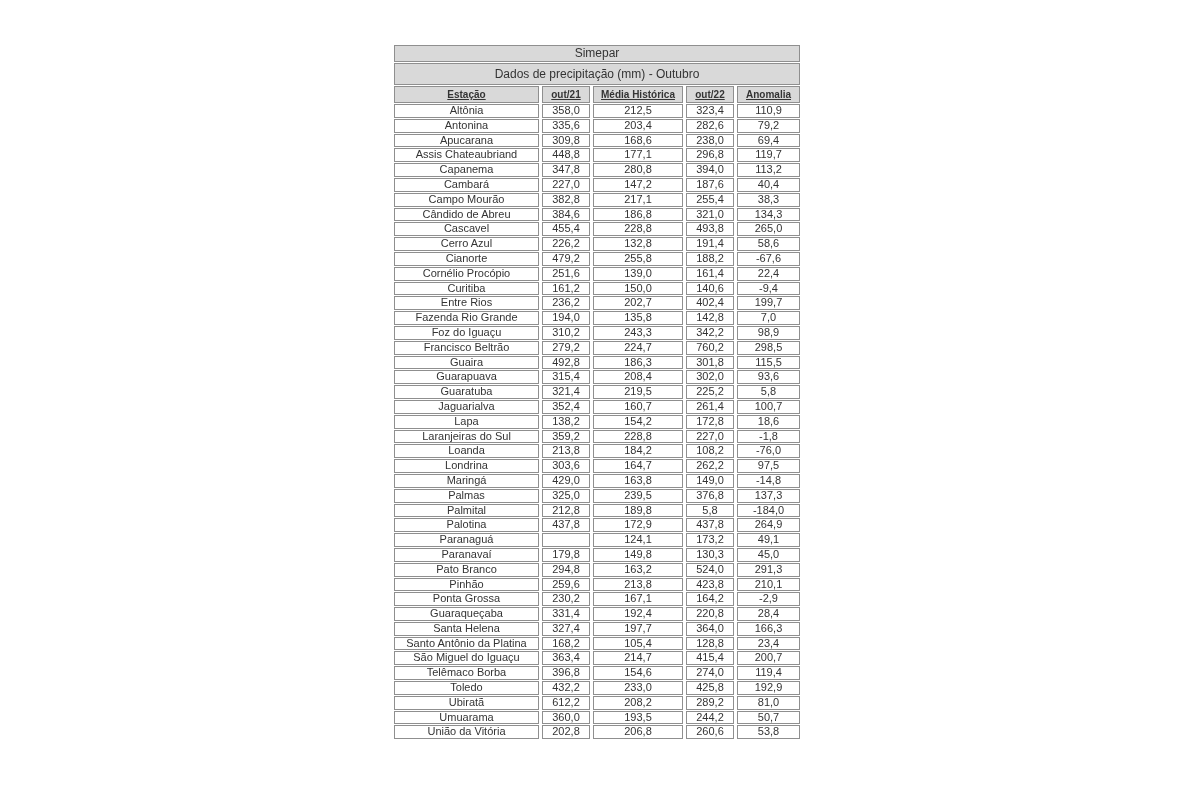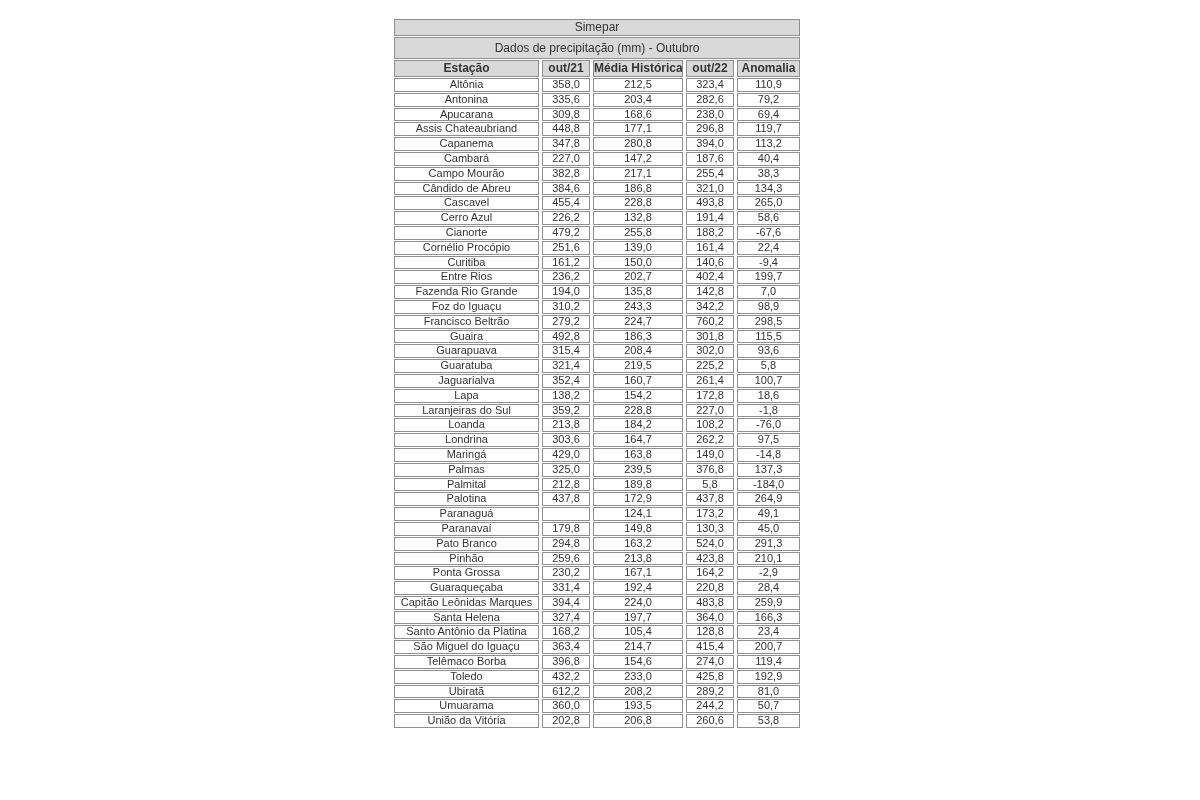--- a/index.html
+++ b/index.html
@@ -13,21 +13,21 @@
     margin: 0;
     width: 1200px;
     height: 800px;
     background: var(--bg);
     font-family: "Liberation Sans", sans-serif;
     color: var(--text);
   }
   .tbl-wrap {
     position: absolute;
     left: 391px;
-    top: 18px;
+    top: 44px;
     width: 412px;
   }
   table.precip {
     width: 100%;
     border-collapse: separate;
     border-spacing: 3px 1px;
     table-layout: fixed;
   }
   td, th {
     border: 1px solid var(--border);
@@ -44,23 +44,24 @@
     height: 15px;
     line-height: 15px;
   }
   td.band.sub {
     height: 20px;
     line-height: 20px;
   }
   th.col {
     background: var(--hdr);
     font-weight: bold;
-    font-size: 12px;
+    font-size: 10px;
     height: 16px;
     line-height: 15px;
+    text-decoration: underline;
   }
   td.data {
     background: #ffffff;
     font-size: 11px;
     height: 11.8px;
     line-height: 11.8px;
   }
 </style>
 </head>
 <body>
@@ -329,27 +330,20 @@
           <td class="data">-2,9</td>
         </tr>
         <tr>
           <td class="data">Guaraqueçaba</td>
           <td class="data">331,4</td>
           <td class="data">192,4</td>
           <td class="data">220,8</td>
           <td class="data">28,4</td>
         </tr>
         <tr>
-          <td class="data">Capitão Leônidas Marques</td>
-          <td class="data">394,4</td>
-          <td class="data">224,0</td>
-          <td class="data">483,8</td>
-          <td class="data">259,9</td>
-        </tr>
-        <tr>
           <td class="data">Santa Helena</td>
           <td class="data">327,4</td>
           <td class="data">197,7</td>
           <td class="data">364,0</td>
           <td class="data">166,3</td>
         </tr>
         <tr>
           <td class="data">Santo Antônio da Platina</td>
           <td class="data">168,2</td>
           <td class="data">105,4</td>

